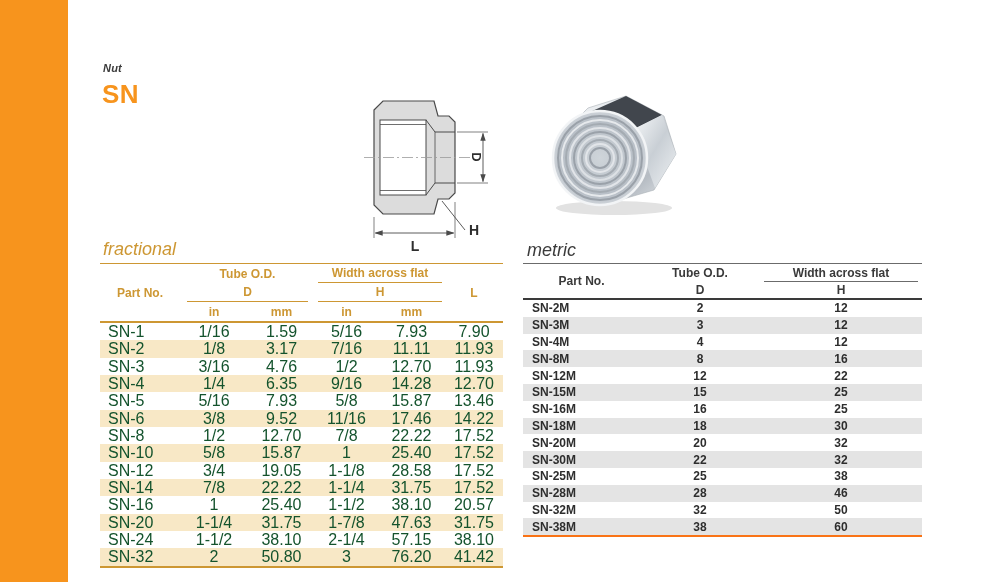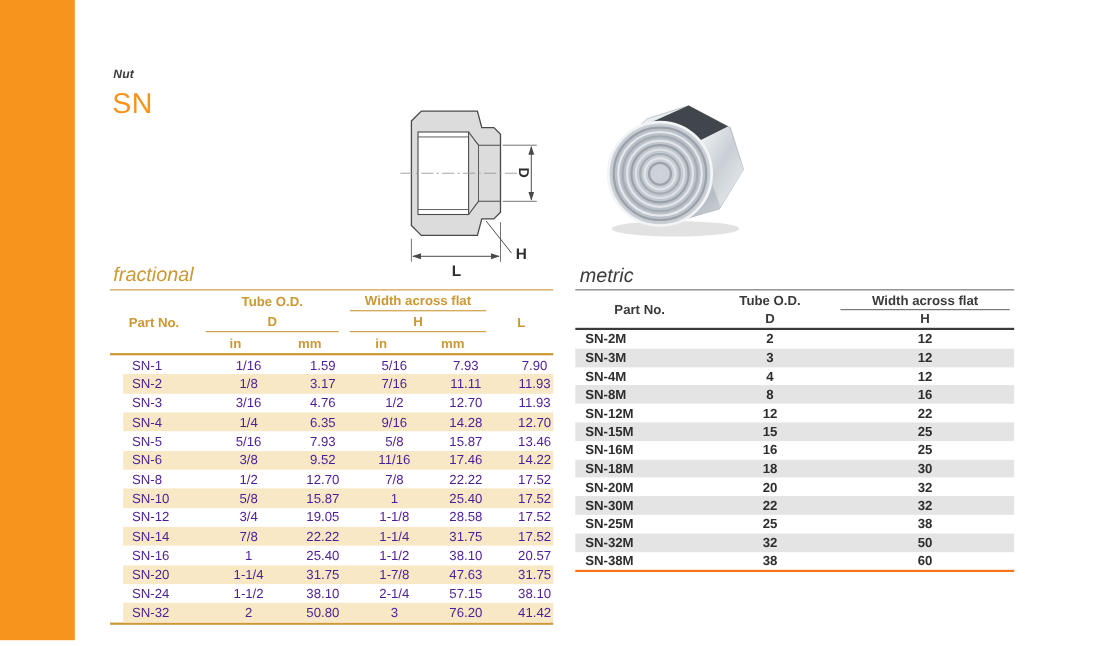--- a/index.html
+++ b/index.html
@@ -10,21 +10,21 @@
   }
   .sidebar {
     position:absolute; left:0; top:0; width:68px; height:582px;
     background:#F7941D;
   }
   .nut-label {
     position:absolute; left:103px; top:62px; font-size:11px; font-weight:700;
     font-style:italic; color:#3b3b3b; letter-spacing:0.2px;
   }
   .sn-title {
-    position:absolute; left:102px; top:79px; font-size:26px; font-weight:400;
+    position:absolute; left:102px; top:79px; font-size:26px; font-weight:700;
     color:#F7941D; letter-spacing:0.5px;
   }
   .drawing { position:absolute; left:338px; top:90px; }
   .photo   { position:absolute; left:542px; top:84px; }
 
   .section-label { position:absolute; font-size:18px; font-style:italic; }
   .section-label.fractional { left:103px; top:239px; color:#CD9733; }
   .section-label.metric     { left:527px; top:240px; color:#3b3b3b; }
 
   
@@ -41,21 +41,21 @@
   .h-waf    { grid-column:4/6; grid-row:1; border-bottom:1px solid #CD9733; margin:0 3px; }
   .h-d      { grid-column:2/4; grid-row:2; border-bottom:1px solid #CD9733; margin:0 7px; }
   .h-h      { grid-column:4/6; grid-row:2; border-bottom:1px solid #CD9733; margin:0 3px; }
   .h-l      { grid-column:6; grid-row:1/4; }
   .u1 { grid-column:2; grid-row:3; } .u2 { grid-column:3; grid-row:3; }
   .u3 { grid-column:4; grid-row:3; } .u4 { grid-column:5; grid-row:3; }
 
   .fbody { border-bottom:2px solid #CD9733; }
   .frow {
     display:grid; grid-template-columns:80px 68px 67px 63px 67px 58px;
-    height:17.35px; align-items:center; font-size:12px; color:#4c1d95;margin-left:12px;
+    height:17.35px; align-items:center; font-size:16px; color:#14532d;
   }
   .frow:nth-child(even) { background:#F8E8C6; }
   .fcell { text-align:center; }
   .fcell.c-part { text-align:left; padding-left:8px; }
 
   
   .mtable { position:absolute; left:523px; top:263px; width:399px; color:#3a3a3a; }
   .mhead {
     display:grid; grid-template-columns:117px 120px 162px;
     grid-template-rows:18px 16px;
@@ -348,20 +348,25 @@
           <div class="mcell c-part">SN-30M</div>
           <div class="mcell c-d">22</div>
           <div class="mcell c-h">32</div>
         </div>
         <div class="mrow">
           <div class="mcell c-part">SN-25M</div>
           <div class="mcell c-d">25</div>
           <div class="mcell c-h">38</div>
         </div>
         <div class="mrow">
+          <div class="mcell c-part">SN-28M</div>
+          <div class="mcell c-d">28</div>
+          <div class="mcell c-h">46</div>
+        </div>
+        <div class="mrow">
           <div class="mcell c-part">SN-32M</div>
           <div class="mcell c-d">32</div>
           <div class="mcell c-h">50</div>
         </div>
         <div class="mrow">
           <div class="mcell c-part">SN-38M</div>
           <div class="mcell c-d">38</div>
           <div class="mcell c-h">60</div>
         </div>
       </div>

